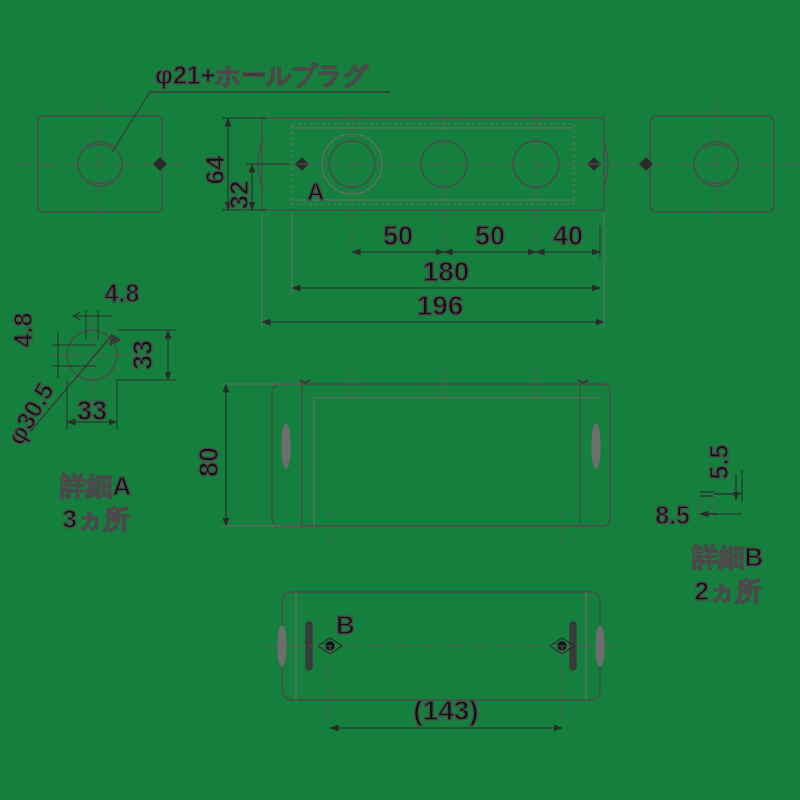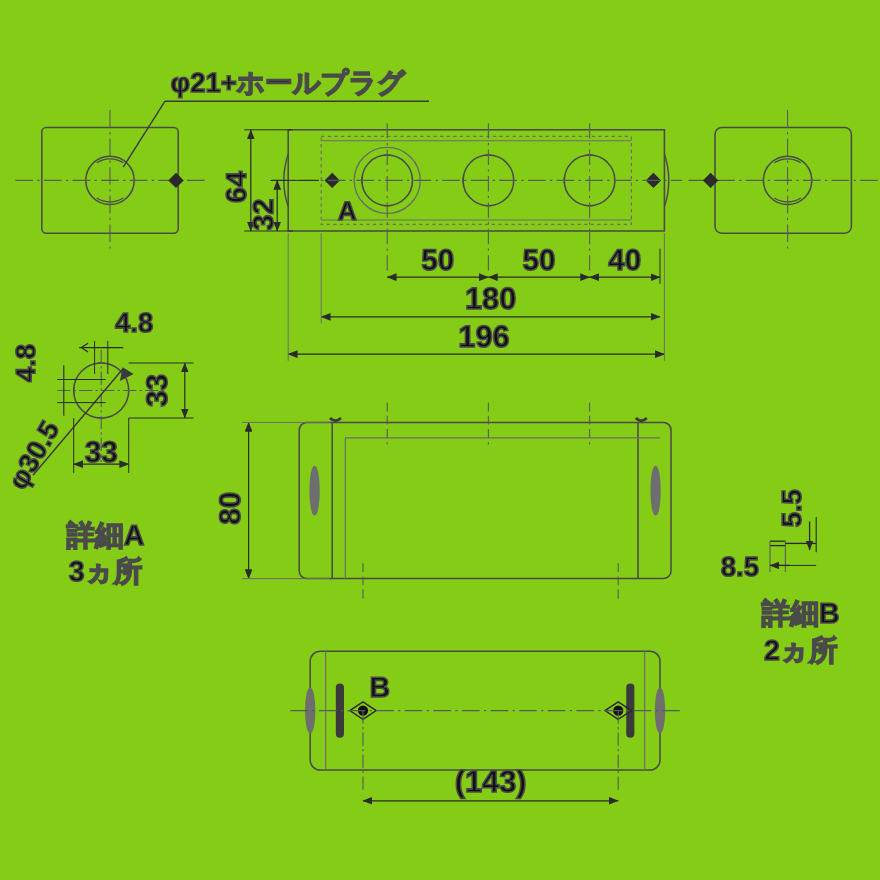--- a/index.html
+++ b/index.html
@@ -1,17 +1,17 @@
 <!DOCTYPE html>
 <html><head>
 <meta charset="utf-8">
 <style>
   html,body{margin:0;padding:0;background:#ffffff;}
   body{width:800px;height:800px;font-family:"Liberation Sans",sans-serif;}
-  #sheet{position:relative;width:800px;height:800px;background:#84cc16;overflow:hidden;}
+  #sheet{position:relative;width:800px;height:800px;background:#15803d;overflow:hidden;}
   svg{display:block;}
   .lbl{font-family:"Liberation Sans",sans-serif;font-weight:700;fill:#111;}
 </style>
 </head>
 <body>
 
 <div id="sheet">
 <svg width="800" height="800" viewBox="0 0 800 800">
   <defs>
     <marker id="arrH" markerWidth="9" markerHeight="7" refX="8.5" refY="3.5" orient="auto" markerUnits="userSpaceOnUse">

